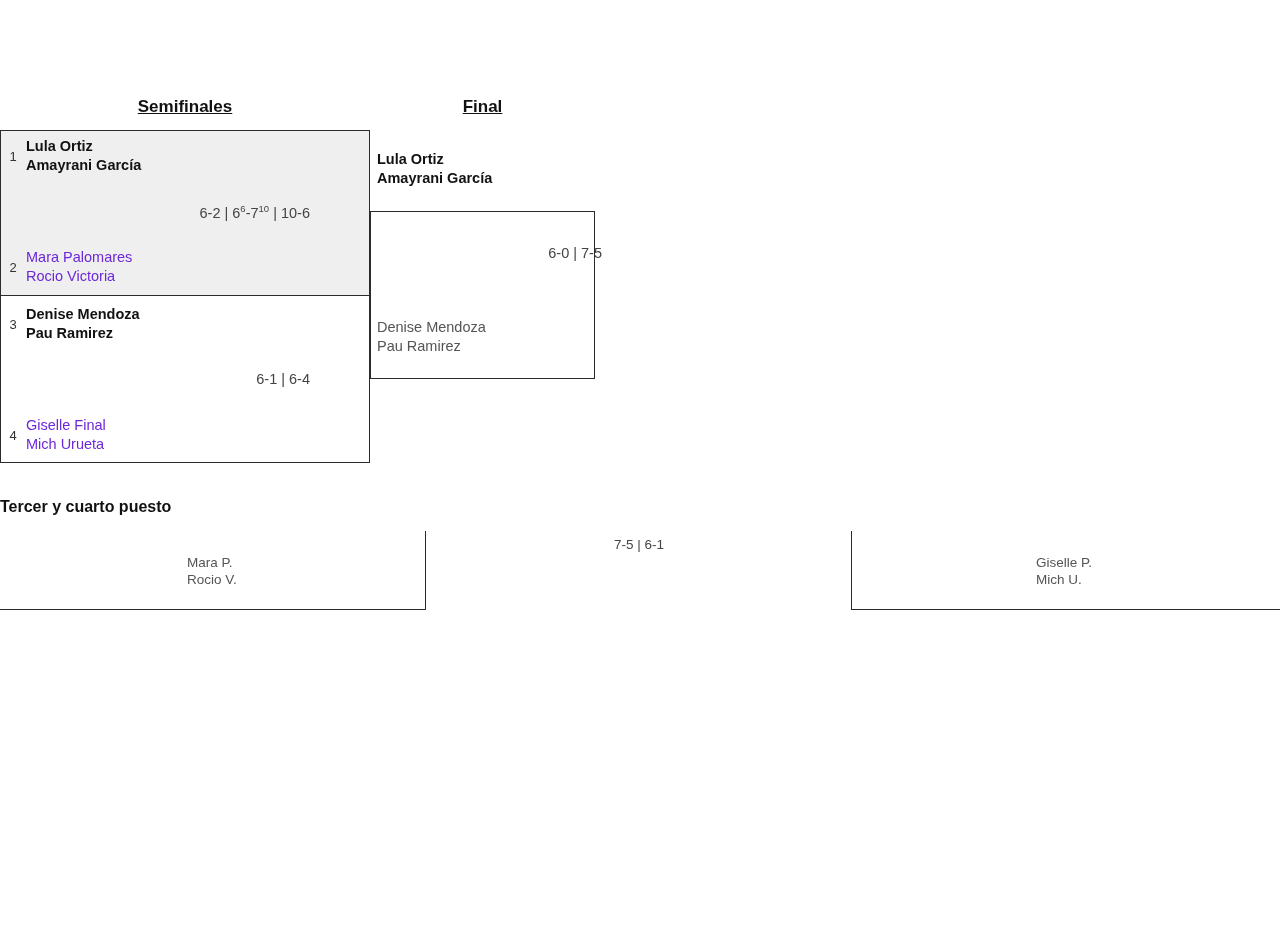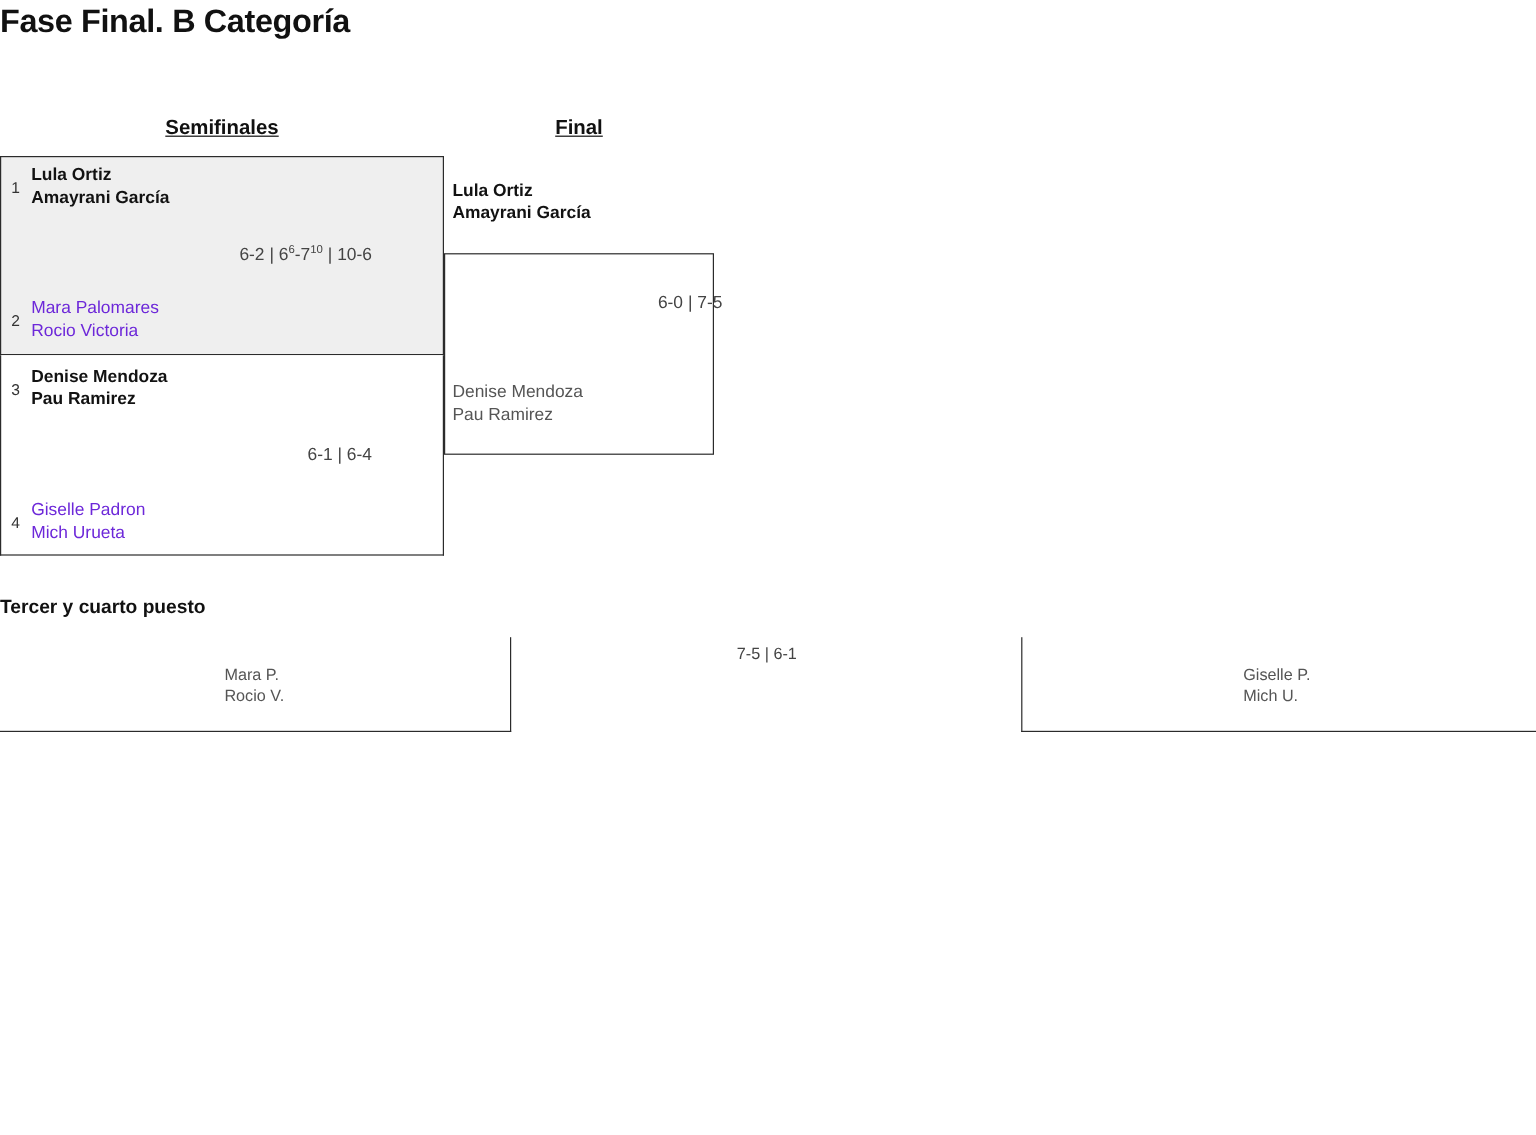--- a/index.html
+++ b/index.html
@@ -113,21 +113,20 @@
     position: absolute; left: 540px; top: 537px; width: 198px;
     text-align: center; font-size: 13.5px; color: #444444; white-space: nowrap;
   }
 </style>
 </head>
 <body>
 
 <div id="root">
 
   <div class="title-block">
-    <div class="title-line2">Fase Final. B Categoría</div>
   </div>
 
 
   <div class="round-header" id="hdr-semis">Semifinales</div>
   <div class="round-header" id="hdr-final">Final</div>
 
   <div class="match-box" id="sf1"></div>
 
   <div class="team winner" id="sf1-t1">
     <div class="seed">1</div>
@@ -157,21 +156,21 @@
       <span>Denise Mendoza</span>
       <span>Pau Ramirez</span>
     </div>
   </div>
 
   <div class="score" id="sf2-score">6-1 | 6-4</div>
 
   <div class="team loser" id="sf2-t2">
     <div class="seed">4</div>
     <div class="names">
-      <span>Giselle Padron</span>
+      <span>Giselle Final</span>
       <span>Mich Urueta</span>
     </div>
   </div>
 
   <div class="match-box" id="final-box"></div>
 
   <div class="final-team" id="final-t1">
     <div class="names">
       <span>Lula Ortiz</span>
       <span>Amayrani García</span>

